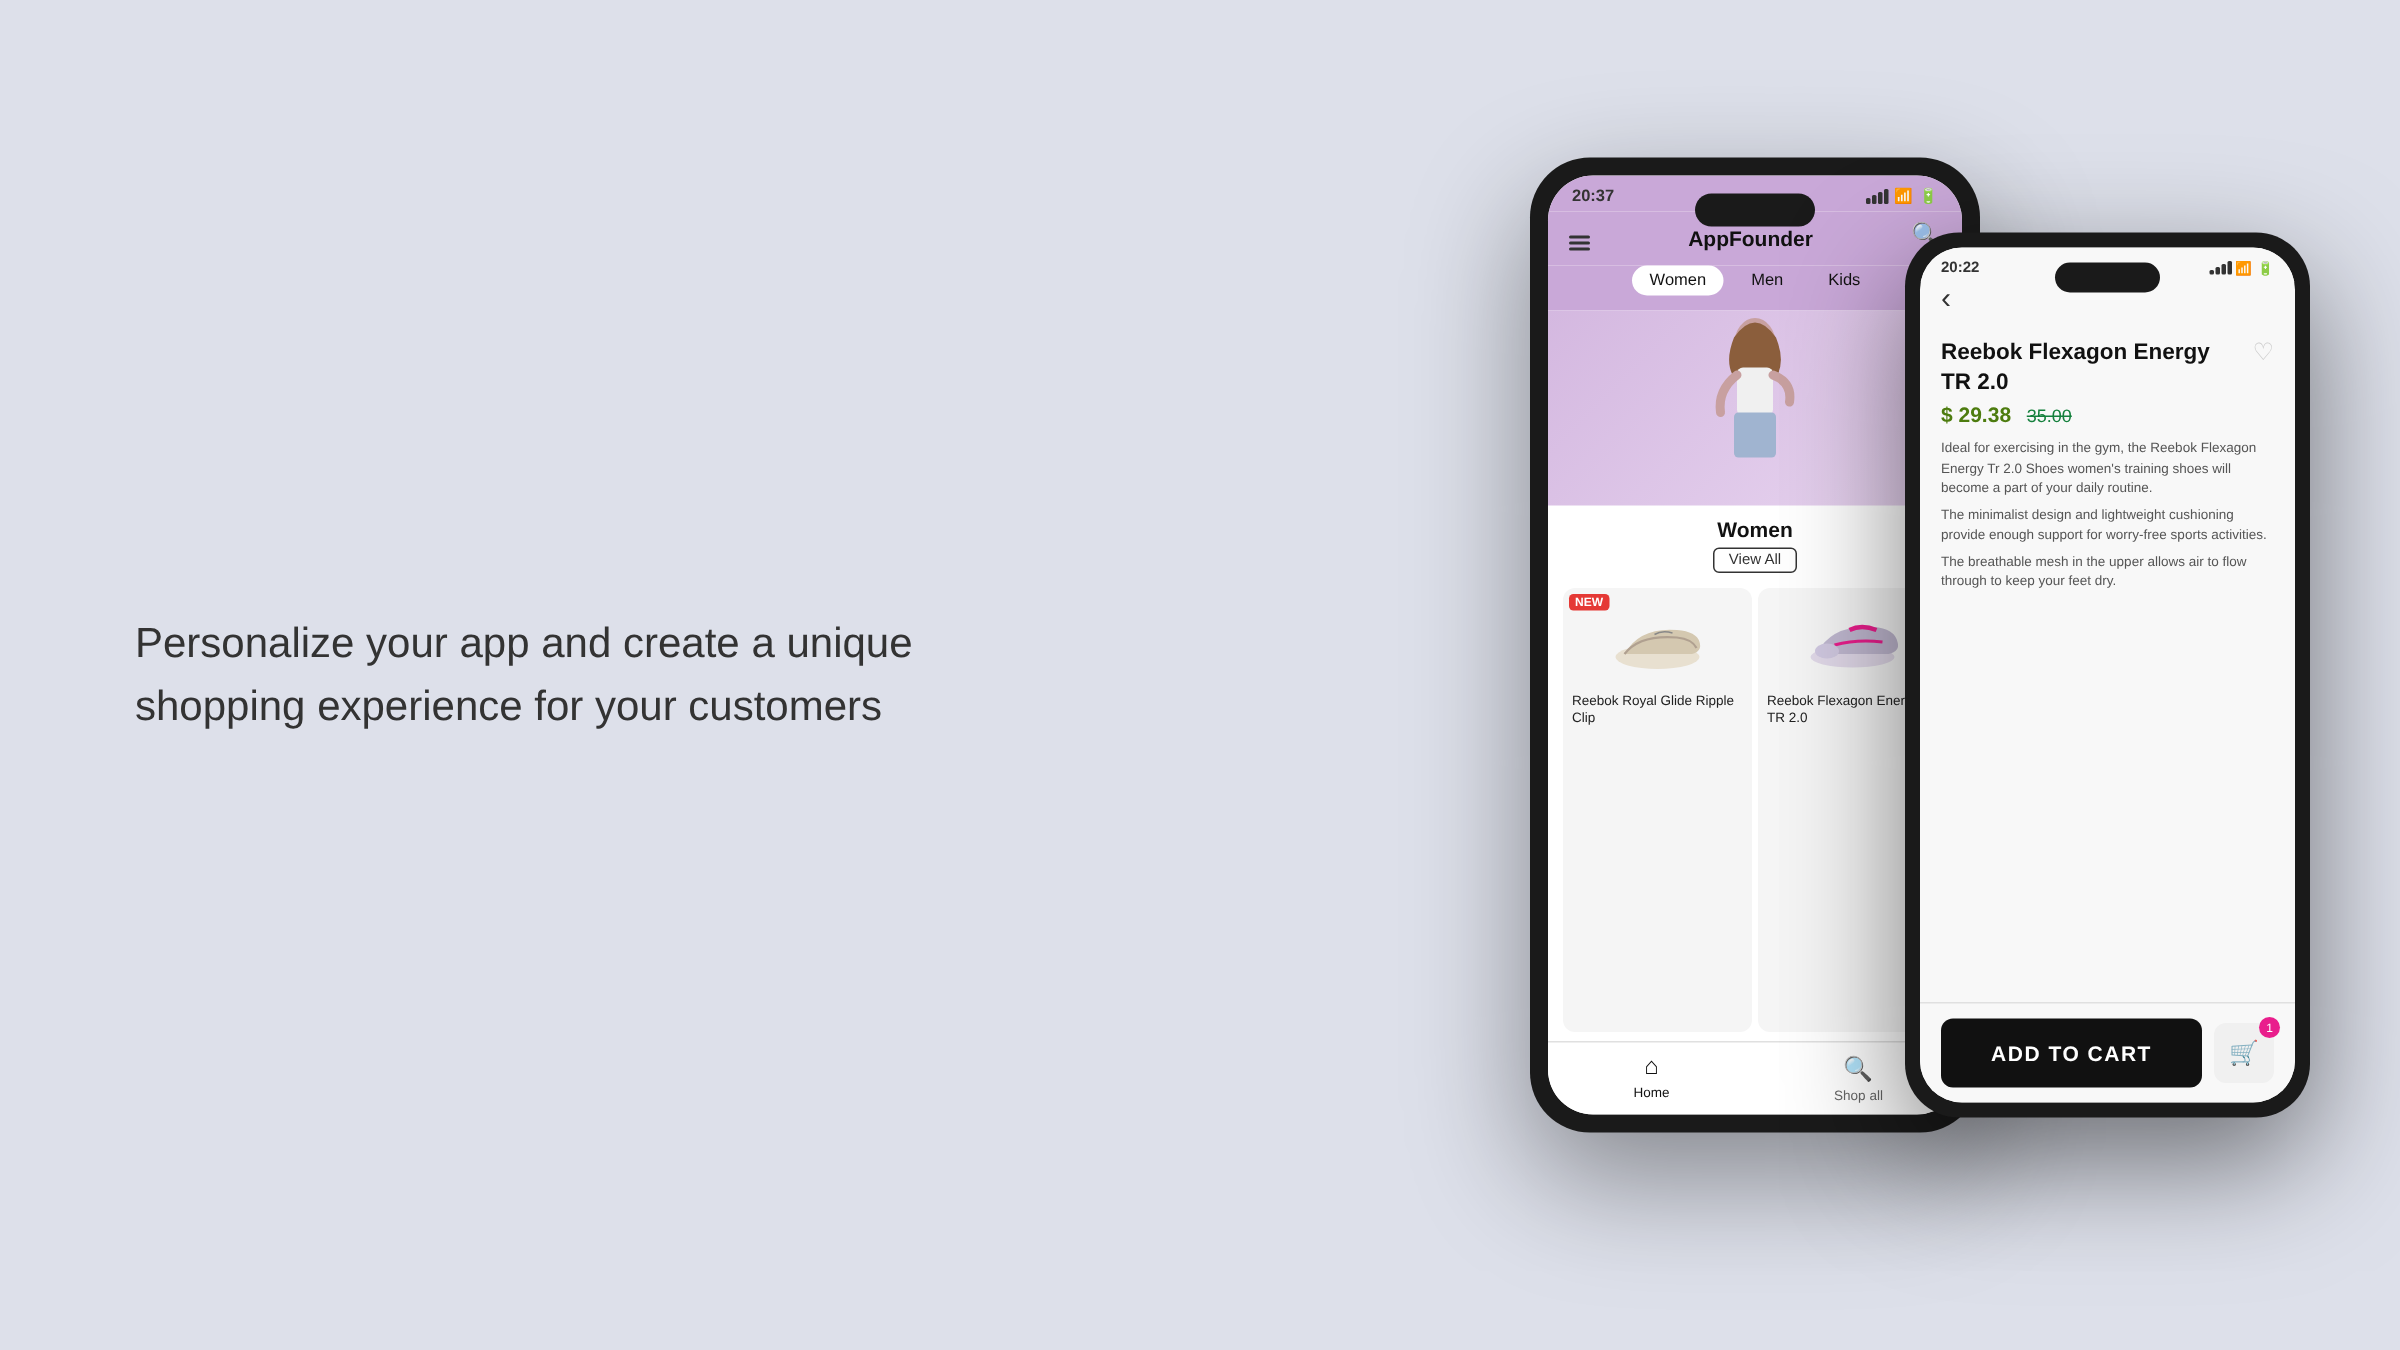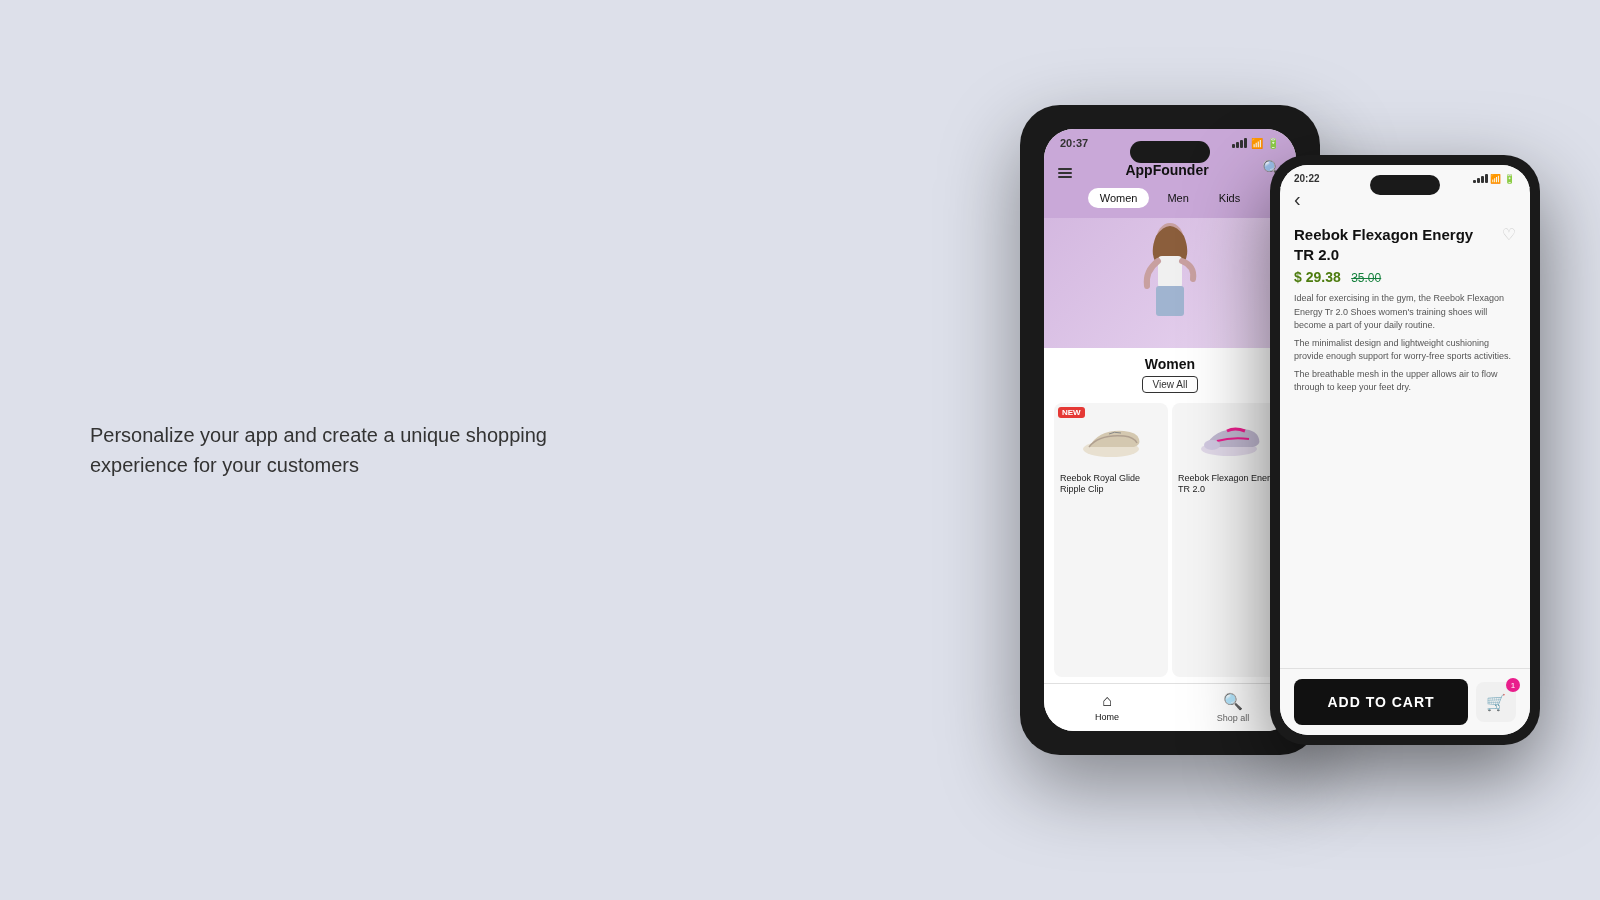--- a/index.html
+++ b/index.html
@@ -26,21 +26,21 @@
       font-size: 62px;
       font-weight: 900;
       color: #111;
       line-height: 1.1;
       text-transform: uppercase;
       letter-spacing: -1px;
       margin-bottom: 30px;
     }
 
     .sub-text {
-      font-size: 20px;
+      font-size: 28px;
       color: #333;
       line-height: 1.5;
       max-width: 580px;
     }
 
     
     .phones-container {
       position: absolute;
       right: 60px;
       top: 50%;
@@ -51,21 +51,21 @@
 
     
     .phone-1 {
       position: absolute;
       left: 0;
       top: 30px;
       width: 300px;
       height: 650px;
       background: #1a1a1a;
       border-radius: 40px;
-      padding: 24px;
+      padding: 12px;
       box-shadow: 0 30px 80px rgba(0,0,0,0.4);
       z-index: 1;
     }
 
     .phone-1-inner {
       width: 100%;
       height: 100%;
       background: #fff;
       border-radius: 30px;
       overflow: hidden;

